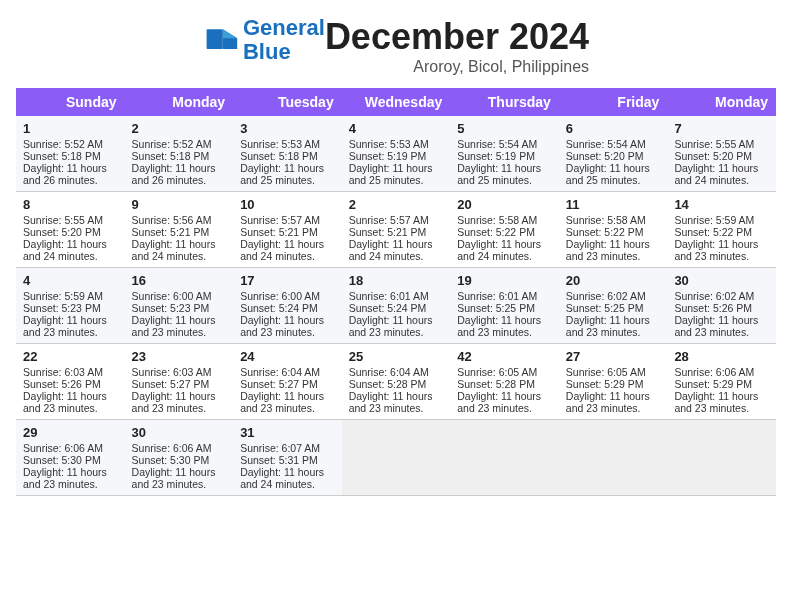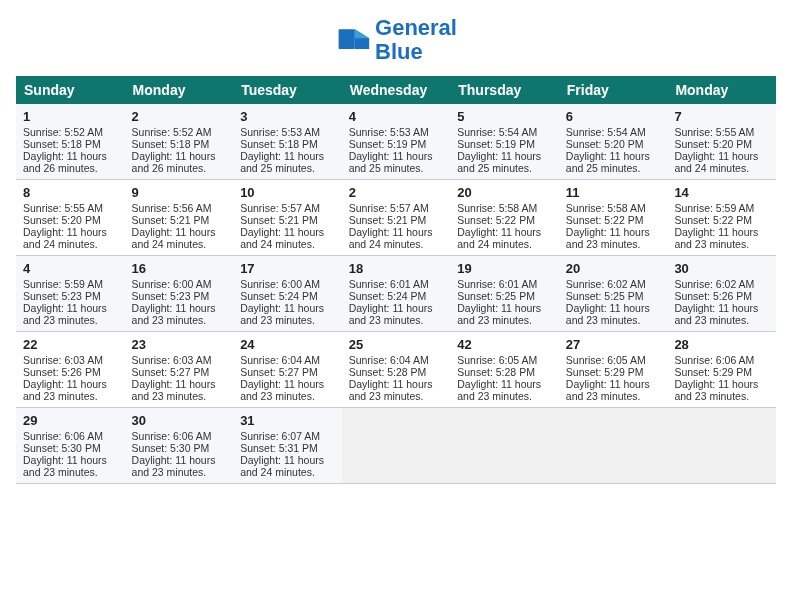--- a/index.html
+++ b/index.html
@@ -44,23 +44,23 @@
     }
     .location-title {
       font-size: 16px;
       color: #555;
     }
     table {
       width: 100%;
       border-collapse: collapse;
     }
     thead th {
-      background-color: #0f766e;
+      background-color: #8b5cf6;
       color: #fff;
-      text-align: left;
+      text-align: right;
       padding: 6px 8px;
       font-size: 14px;
       font-weight: bold;
       margin-left: 24px;
     }
     tbody tr {
       border-bottom: 1px solid #ccc;
     }
     tbody td {
       vertical-align: top;
@@ -97,20 +97,22 @@
       <rect x="4" y="8" width="18" height="22" fill="#1a6fbf" rx="1"></rect>
     </svg>
     <div>
       <div class="logo-text">
         <span>General</span><br>
         <span>Blue</span>
       </div>
     </div>
   </div>
   <div class="title-block">
+    <div class="month-title">December 2024</div>
+    <div class="location-title">Aroroy, Bicol, Philippines</div>
   </div>
 </div>
 
 <table>
   <thead>
     <tr>
       <th>Sunday</th>
       <th>Monday</th>
       <th>Tuesday</th>
       <th>Wednesday</th>

